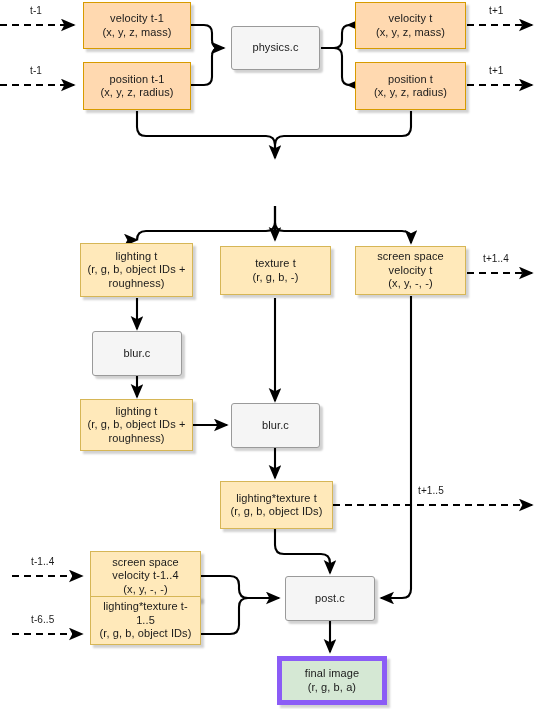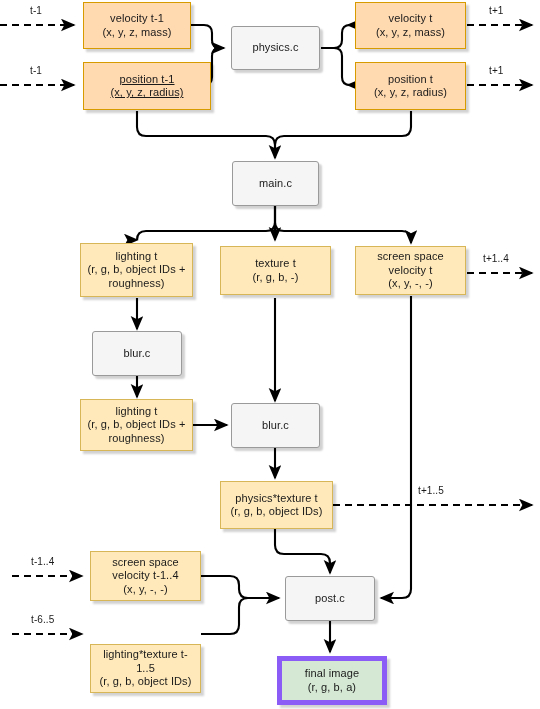--- a/index.html
+++ b/index.html
@@ -145,42 +145,39 @@
 
       <path d="M330,621 L330,652" marker-end="url(#arw)"></path>
     </g>
   </svg>
 
   <div class="node data peach" style="left:83px; top:2px; width:108px; height:47px;">
     <span class="ln">velocity t-1</span>
     <span class="ln">(x, y, z, mass)</span>
   </div>
 
-  <div class="node data peach" style="left:83px; top:62px; width:128px; height:48px;text-decoration:underline;">
+  <div class="node data peach" style="left:83px; top:62px; width:108px; height:48px;">
     <span class="ln">position t-1</span>
     <span class="ln">(x, y, z, radius)</span>
   </div>
 
   <div class="node proc" style="left:231px; top:26px; width:89px; height:44px;">
     <span class="ln">physics.c</span>
   </div>
 
   <div class="node data peach" style="left:355px; top:2px; width:111px; height:47px;">
     <span class="ln">velocity t</span>
     <span class="ln">(x, y, z, mass)</span>
   </div>
 
   <div class="node data peach" style="left:355px; top:62px; width:111px; height:48px;">
     <span class="ln">position t</span>
     <span class="ln">(x, y, z, radius)</span>
   </div>
 
-  <div class="node proc" style="left:232px; top:161px; width:87px; height:45px;">
-    <span class="ln">main.c</span>
-  </div>
 
   <div class="node data" style="left:80px; top:243px; width:113px; height:54px; padding:0 3px;">
     <span class="ln">lighting t</span>
     <span class="ln wrap">(r, g, b, object IDs + roughness)</span>
   </div>
 
   <div class="node data" style="left:220px; top:246px; width:111px; height:49px;">
     <span class="ln">texture t</span>
     <span class="ln">(r, g, b, -)</span>
   </div>
@@ -198,31 +195,31 @@
   <div class="node data" style="left:80px; top:399px; width:113px; height:52px; padding:0 3px;">
     <span class="ln">lighting t</span>
     <span class="ln wrap">(r, g, b, object IDs + roughness)</span>
   </div>
 
   <div class="node proc" style="left:231px; top:403px; width:89px; height:45px;">
     <span class="ln">blur.c</span>
   </div>
 
   <div class="node data" style="left:220px; top:481px; width:113px; height:48px;">
-    <span class="ln">physics*texture t</span>
+    <span class="ln">lighting*texture t</span>
     <span class="ln">(r, g, b, object IDs)</span>
   </div>
 
   <div class="node data" style="left:90px; top:551px; width:111px; height:50px;">
     <span class="ln">screen space</span>
     <span class="ln">velocity t-1..4</span>
     <span class="ln">(x, y, -, -)</span>
   </div>
 
-  <div class="node data" style="left:90px; top:644px; width:111px; height:49px; padding:0 12px;">
+  <div class="node data" style="left:90px; top:596px; width:111px; height:49px; padding:0 12px;">
     <span class="ln wrap">lighting*texture t-1..5</span>
     <span class="ln">(r, g, b, object IDs)</span>
   </div>
 
   <div class="node proc" style="left:285px; top:576px; width:90px; height:45px;">
     <span class="ln">post.c</span>
   </div>
 
   <div class="node final" style="left:277px; top:656px; width:110px; height:49px;">
     <span class="ln">final image</span>

